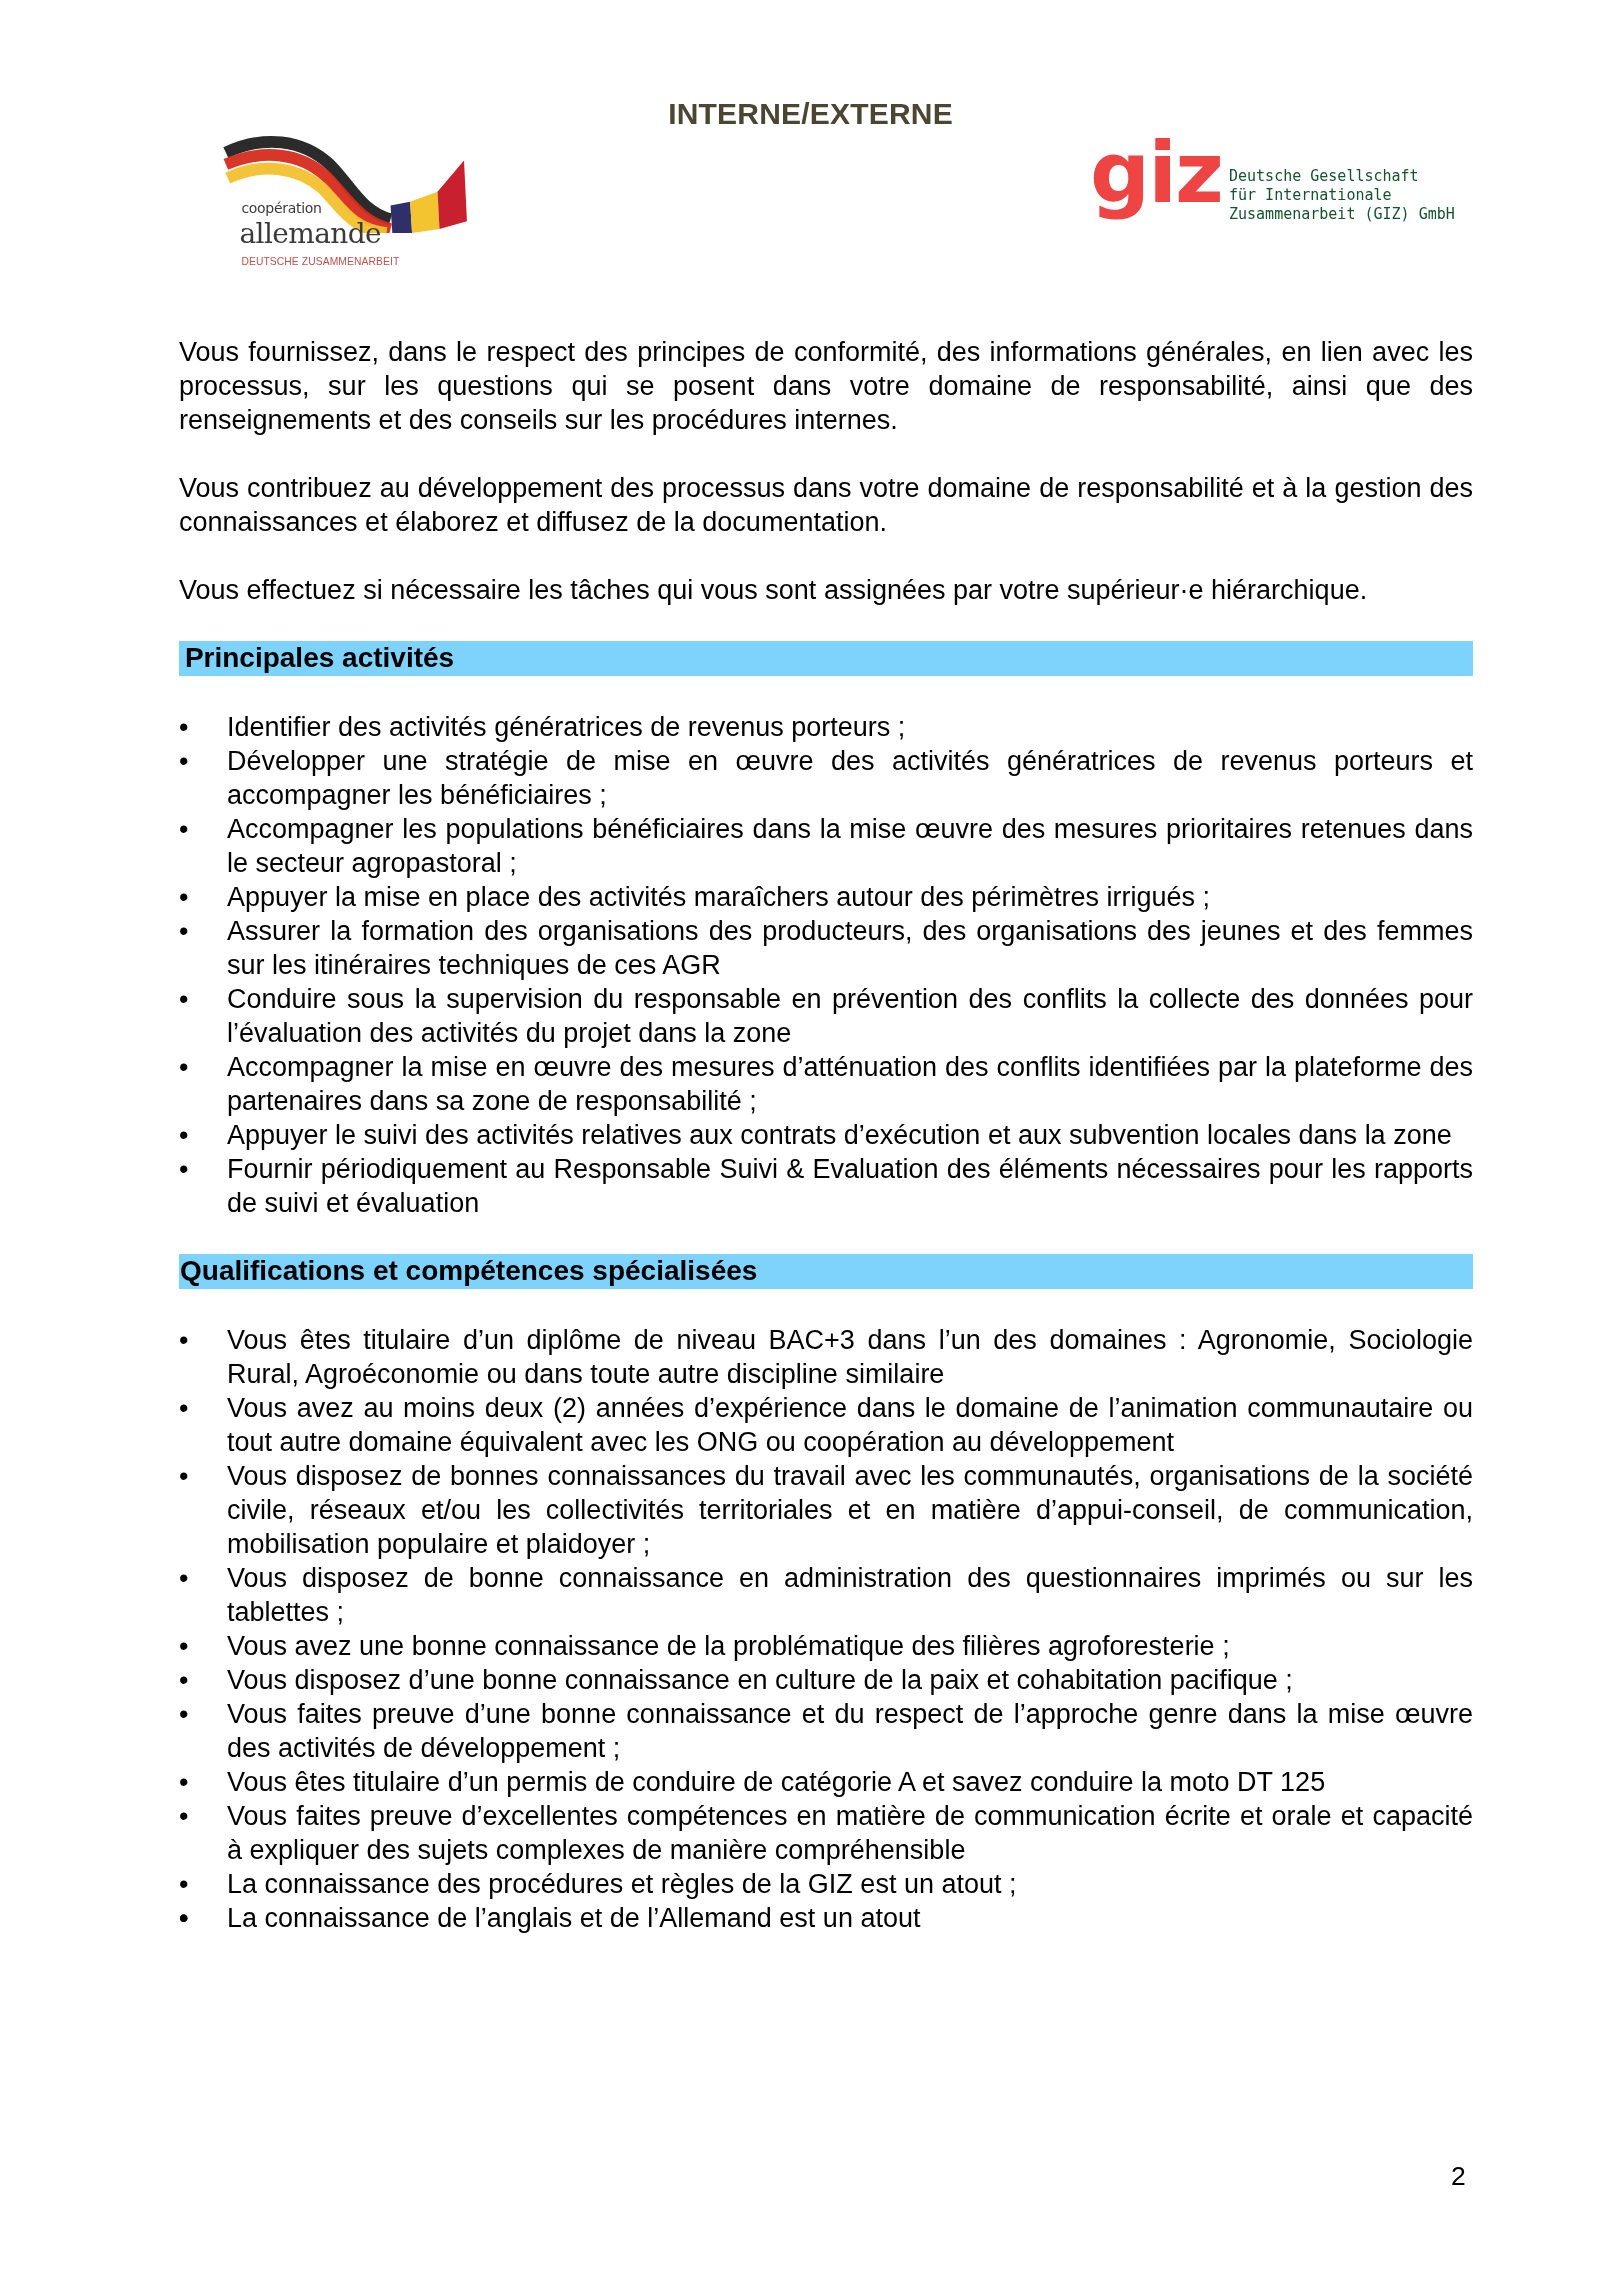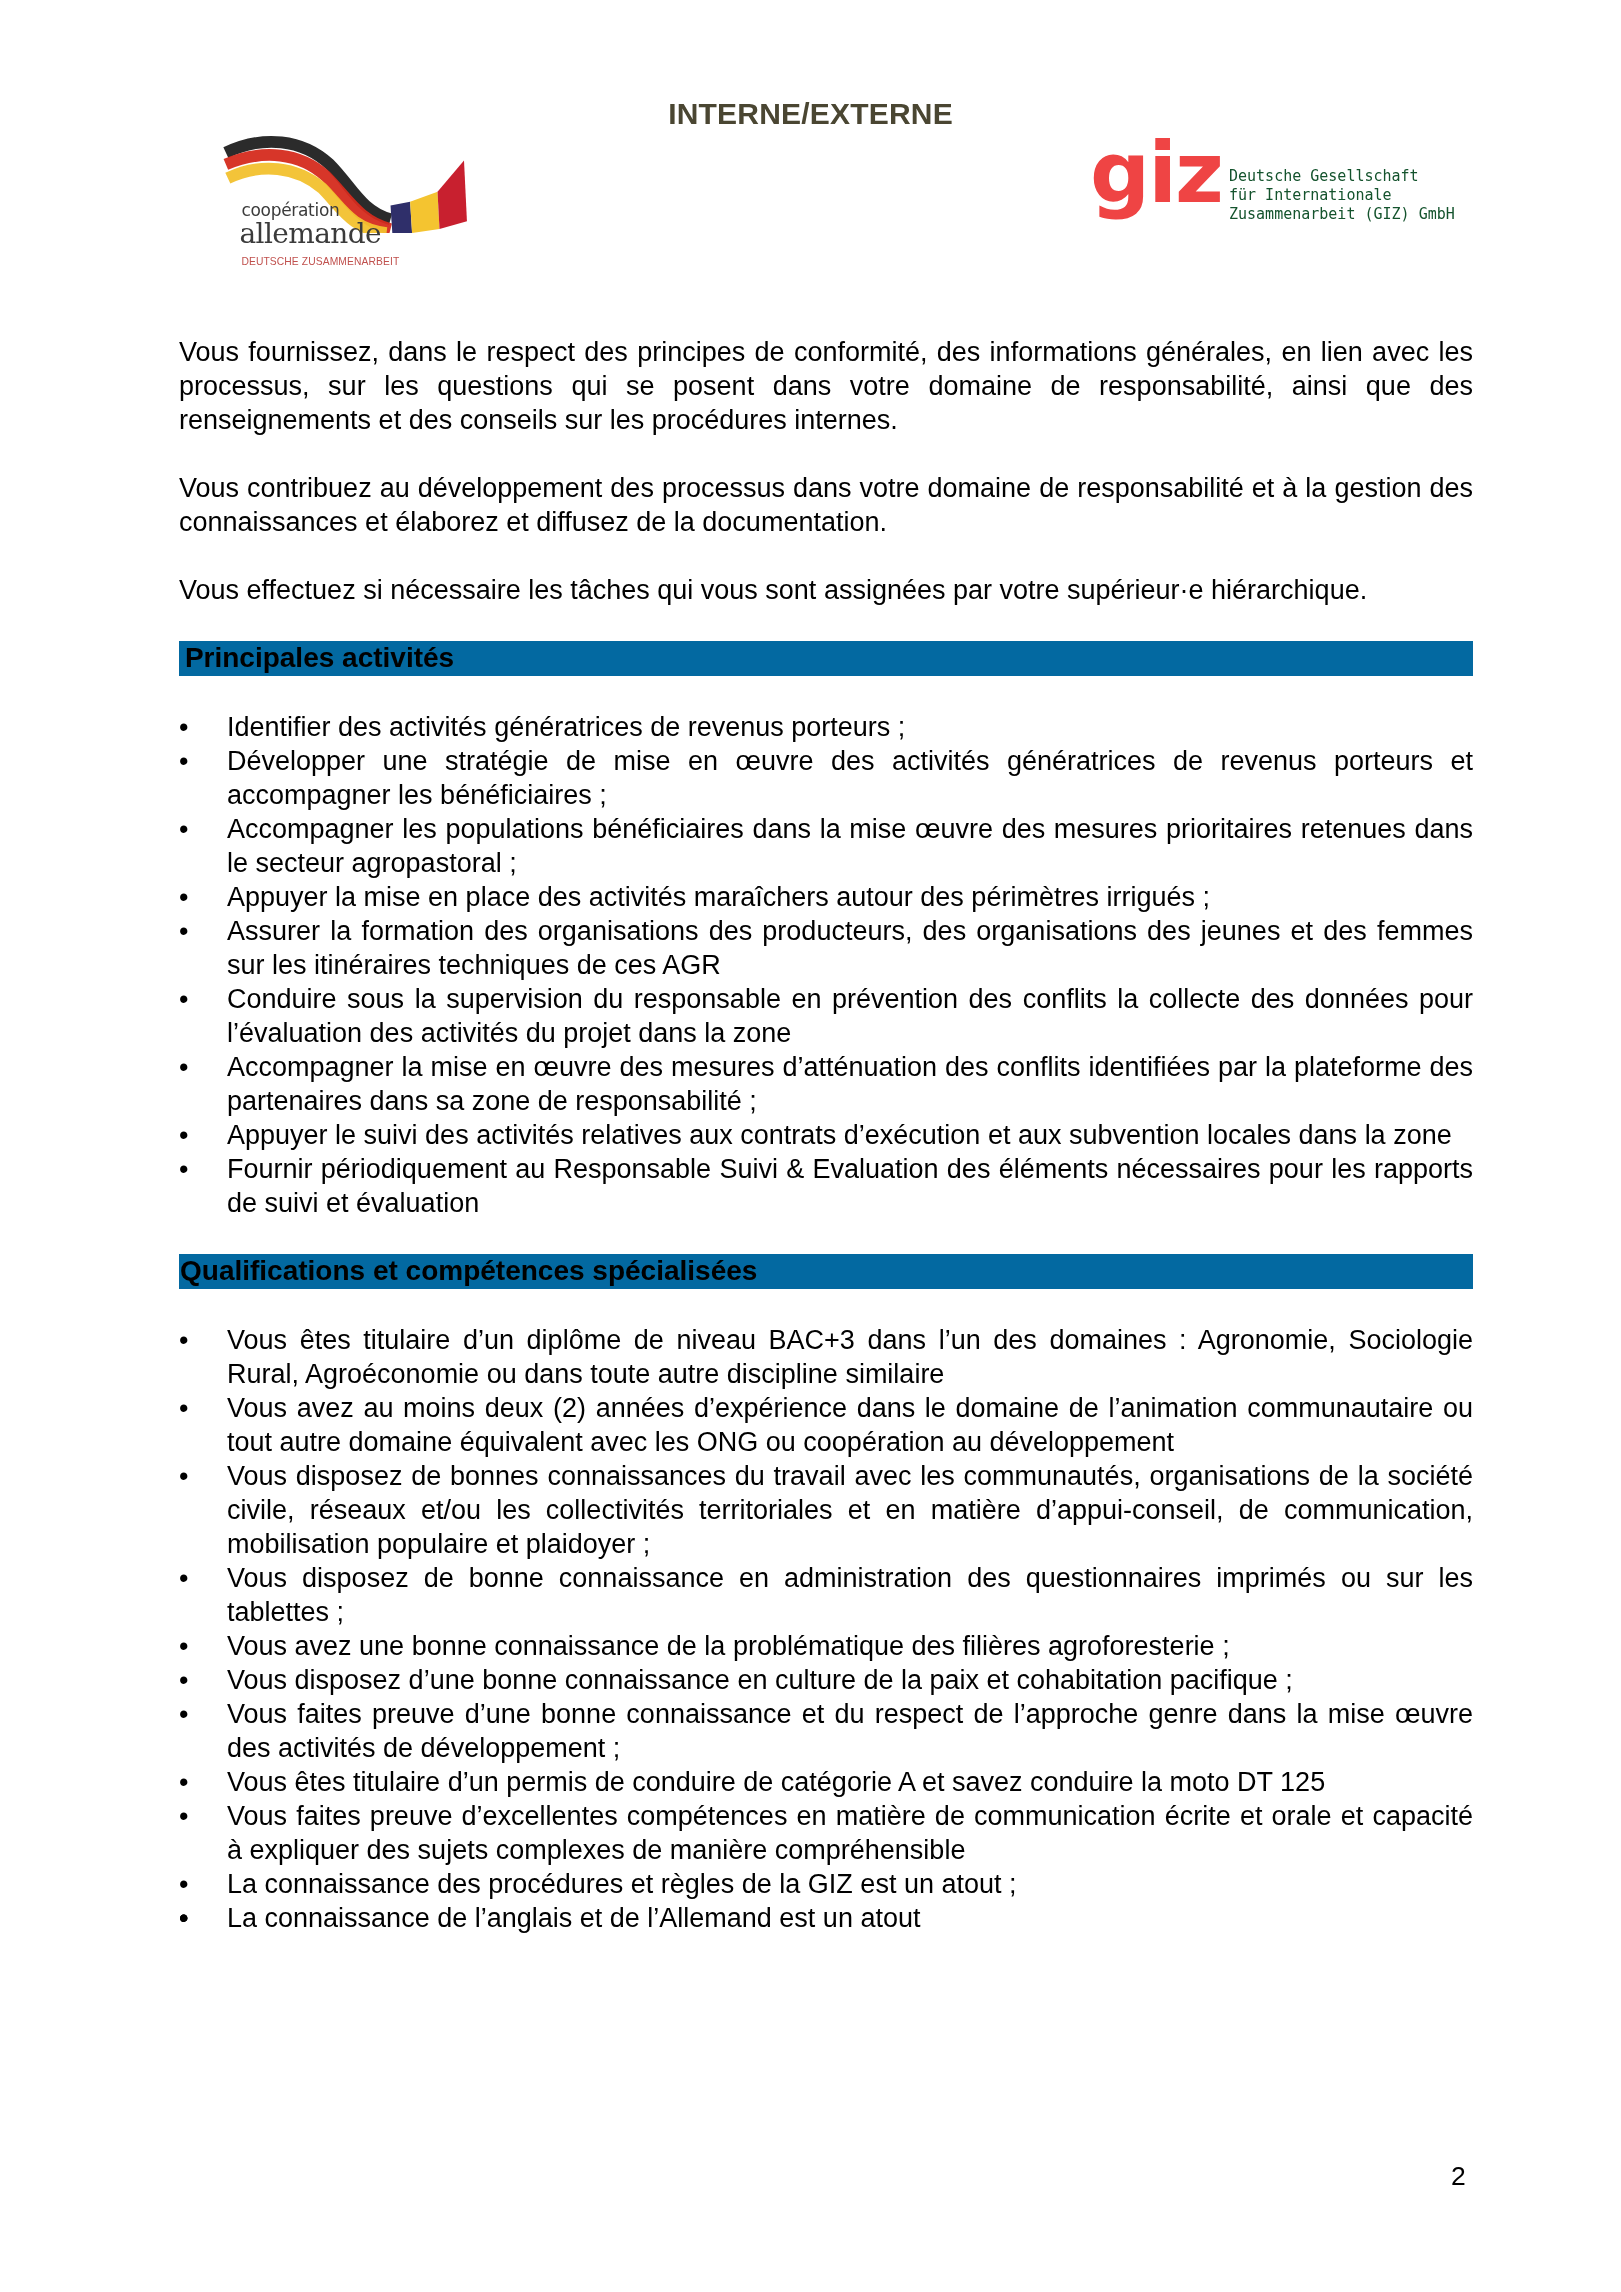--- a/index.html
+++ b/index.html
@@ -4,36 +4,36 @@
   <style>
     html, body { margin: 0; padding: 0; background: #ffffff; }
     body { width: 1621px; height: 2293px; position: relative; overflow: hidden;
            font-family: "Liberation Sans", sans-serif; color: #000; }
     .page-title { position: absolute; top: 97px; left: 0; width: 1621px; text-align: center;
                   font-size: 30px; font-weight: bold; color: #4a4632; letter-spacing: 0.2px; }
     
     .logo-coop { position: absolute; left: 214px; top: 135px; width: 255px; height: 147px; }
     .logo-coop svg { position: absolute; left: 0; top: 0; }
     .coop-word1 { position: absolute; left: 27.4px; top: 65px; font-family: "DejaVu Sans", sans-serif;
-                  font-size: 17px; color: #3b3b3b; letter-spacing: -0.3px; }
+                  font-size: 14px; color: #3b3b3b; letter-spacing: -0.3px; }
     .coop-word2 { position: absolute; left: 25.5px; top: 82px; font-family: "DejaVu Serif", serif;
                   font-size: 28px; color: #3b3b3b; letter-spacing: -0.6px; }
     .coop-word3 { position: absolute; left: 27.4px; top: 121px; font-family: "Liberation Sans", sans-serif;
                   font-size: 10.3px; color: #c0504d; letter-spacing: 0.1px; }
     
     .logo-giz { position: absolute; left: 1090px; top: 147px; width: 392px; height: 108px; }
     .giz-mark { position: absolute; left: 0; top: -15.7px; font-family: "DejaVu Sans", sans-serif;
                 font-size: 84px; font-weight: bold; color: #ef4444; letter-spacing: -2px; line-height: 1; }
     .giz-text { position: absolute; left: 139px; top: 19.6px; font-family: "DejaVu Sans Mono", monospace;
                 font-size: 15px; color: #14532d; line-height: 19px; }
     .giz-text div { white-space: nowrap; }
 
     .content { position: absolute; left: 179px; top: 335px; width: 1294px; font-size: 27px; line-height: 34px; }
     .para { margin: 0 0 34px 0; text-align: justify; }
-    .section-heading { background: #0369a1; font-weight: bold; font-size: 28px; line-height: 34px;
+    .section-heading { background: #7dd3fc; font-weight: bold; font-size: 28px; line-height: 34px;
                        padding: 0 0 0 5.9px; margin: 0 0 34px 0; height: 35px; }
     .section-heading.s2 { padding-left: 1px; }
     ul.bullets { list-style: none; margin: 0; padding: 0; }
     ul.bullets li { position: relative; padding-left: 48px; text-align: justify; }
     ul.bullets li .bullet { position: absolute; left: 0; top: 0; }
     .gap { height: 34px; }
     .page-number { position: absolute; left: 1451px; top: 2161px; font-size: 26.5px; }
   </style>
 </head>
 <body>

